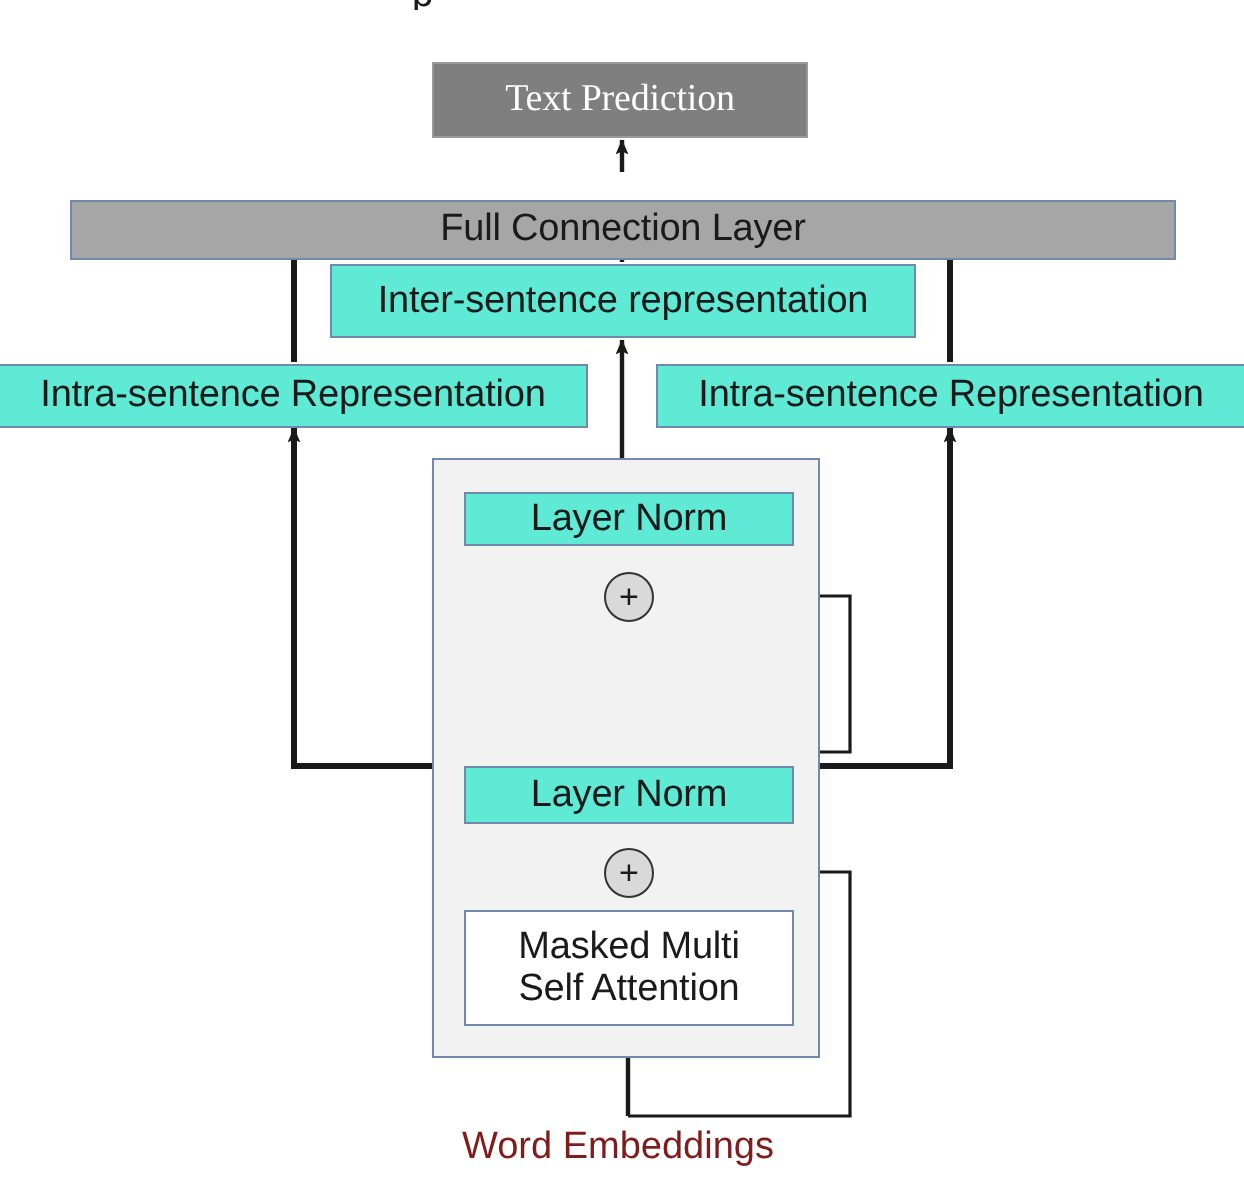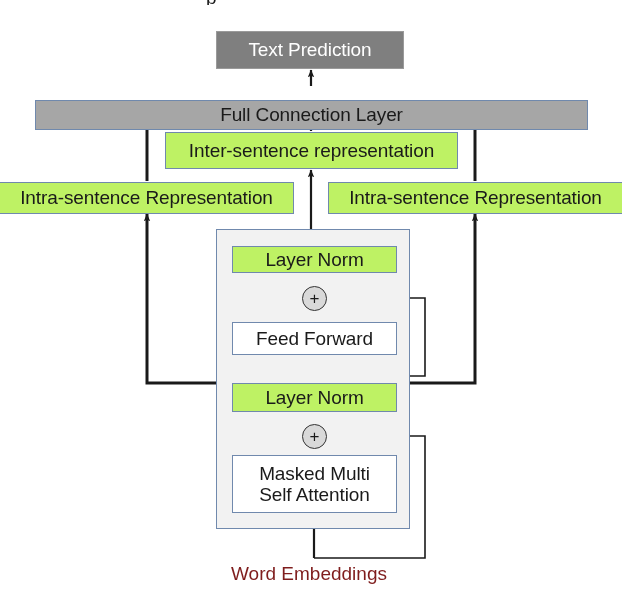--- a/index.html
+++ b/index.html
@@ -36,30 +36,31 @@
     line-height: 1.12;
     color: #1a1a1a;
     letter-spacing: -0.1px;
     white-space: pre-line;
   }
   
   .node.dark {
     background: #7f7f7f;
     border: 1px solid #9a9a9a;
     color: #ffffff;
+    font-family: Liberation Serif, serif;
   }
   
   .node.mid {
     background: #a6a6a6;
     border: 1px solid #7089ad;
     color: #1a1a1a;
   }
   
   .node.light {
-    background: #bef264;
+    background: #5eead4;
     border: 1px solid #7089ad;
     color: #1a1a1a;
   }
   
   .node.white {
     background: #ffffff;
     border: 1px solid #7089ad;
     color: #1a1a1a;
   }
   
@@ -157,21 +158,20 @@
   <div class="node light" style="left:-1px; top:182px; width:295px; height:32px; font-size:19px;">Intra-sentence Representation</div>
 
   <div class="node light" style="left:328px; top:182px; width:295px; height:32px; font-size:19px;">Intra-sentence Representation</div>
 
   <div class="panel" style="left:216px; top:229px; width:194px; height:300px;"></div>
 
   <div class="node light" style="left:232px; top:246px; width:165px; height:27px; font-size:19px;">Layer Norm</div>
 
   <div class="plus" style="left:302px; top:286px;">+</div>
 
-  <div class="node white" style="left:232px; top:322px; width:165px; height:33px; font-size:19px;">Feed Forward</div>
 
   <div class="node light" style="left:232px; top:383px; width:165px; height:29px; font-size:19px;">Layer Norm</div>
 
   <div class="plus" style="left:302px; top:424px;">+</div>
 
   <div class="node white" style="left:232px; top:455px; width:165px; height:58px; font-size:19px;">Masked Multi
 Self Attention</div>
 
   <div class="caption" style="left:231px; top:563px; font-size:19px;">Word Embeddings</div>
 

